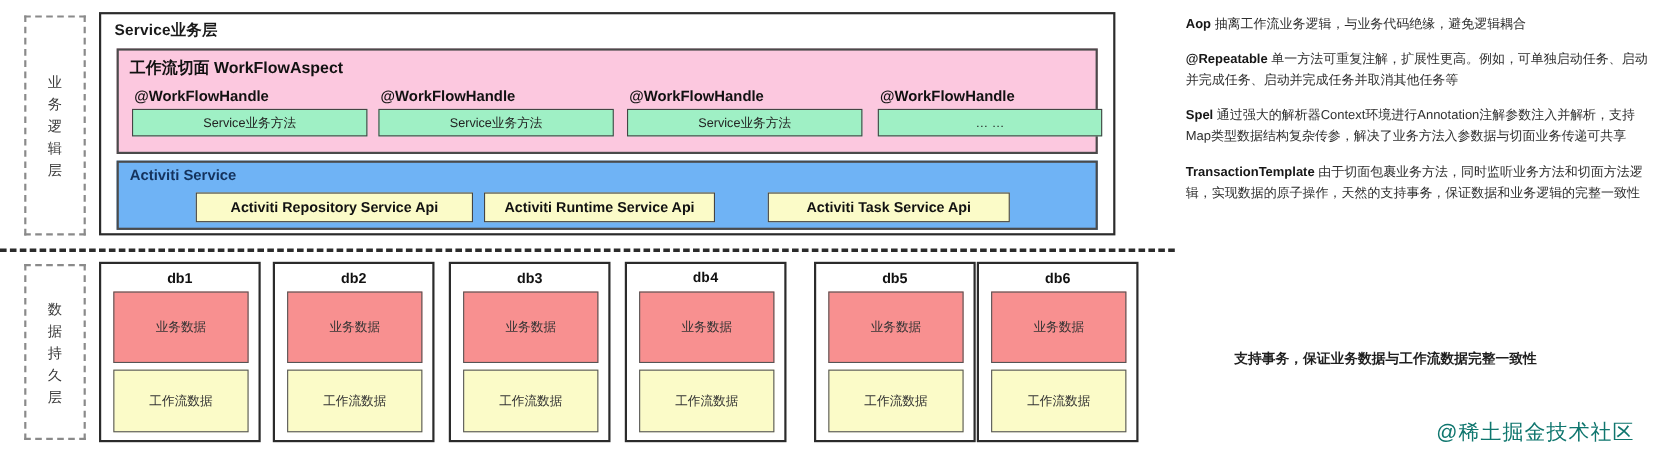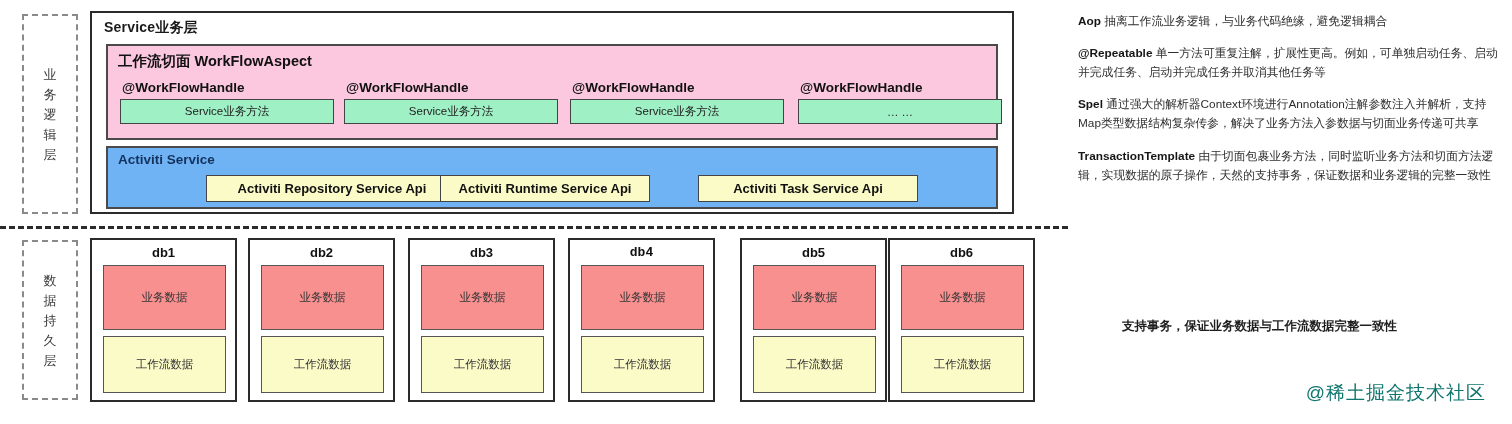--- a/index.html
+++ b/index.html
@@ -149,21 +149,21 @@
     background: #FBFBC8;
     border: 1.5px solid #444;
     box-sizing: border-box;
     display: flex;
     align-items: center;
     justify-content: center;
     font-size: 13px;
     font-weight: bold;
     color: #111;
   }
-  #api-1 { left: 98px;  width: 252px; }
+  #api-1 { left: 70px;  width: 252px; }
   #api-2 { left: 332px; width: 210px; }
   #api-3 { left: 590px; width: 220px; }
 
   
   #db-row {
     position: absolute;
     left: 90px;
     top: 238px;
     width: 950px;
     height: 164px;

